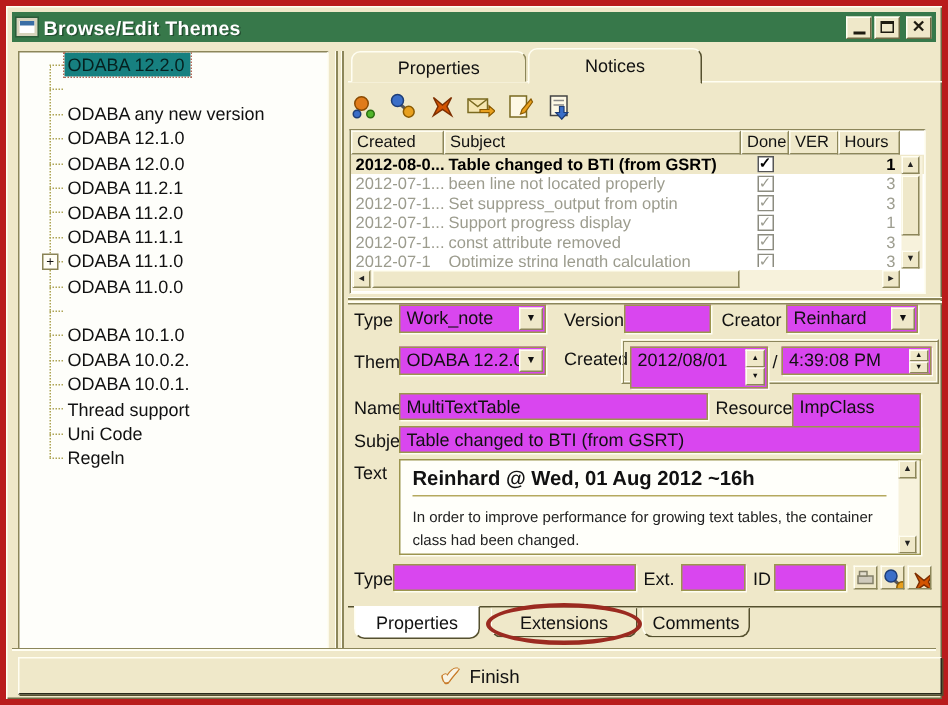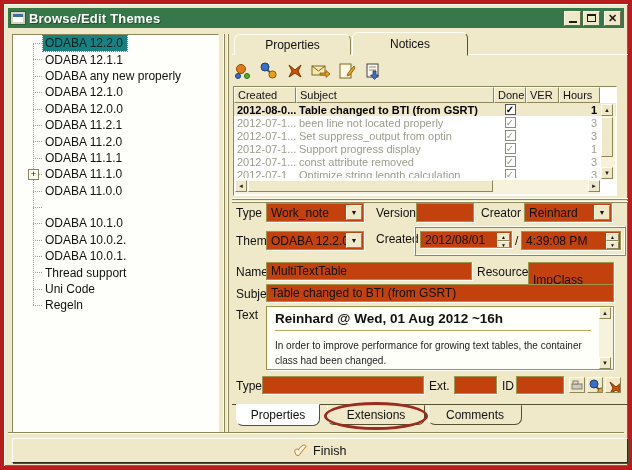--- a/index.html
+++ b/index.html
@@ -71,22 +71,22 @@
     font-size:6px;color:#222;display:flex;align-items:center;justify-content:center;}
   .sthumb{position:absolute;background:var(--bg);border:1px solid;
     border-color:var(--light) var(--dark) var(--dark) var(--light);}
   #vscroll{right:1px;top:17px;width:14px;height:75px;}
   #hscroll{left:1px;bottom:1px;right:16px;height:14px;}
   
   #hsplit{position:absolute;left:0;top:166px;width:100%;height:5px;
     background:linear-gradient(var(--light) 0 1px,var(--dark) 1px 2px,transparent 2px 3px,var(--light) 3px 4px,var(--dark) 4px 5px);}
   
   .flabel{position:absolute;font-size:12px;color:#111;white-space:nowrap;}
-  .field{position:absolute;background:#c2410c;border:1px solid var(--gold);
-    box-shadow:1px 1px 0 var(--light);font-size:12px;color:#111;padding:1px 4px;display:flex;align-items:center;overflow:hidden;white-space:nowrap;}
+  .field{position:absolute;background:#d946ef;border:1px solid var(--gold);
+    box-shadow:1px 1px 0 var(--light);font-size:12px;color:#111;padding:1px 4px;display:flex;align-items:flex-start;overflow:hidden;white-space:nowrap;}
   .combo .val{flex:1;overflow:hidden;white-space:nowrap;}
   .ddbtn{position:absolute;right:1px;top:1px;bottom:1px;width:16px;background:var(--bg);
     border:1px solid;border-color:var(--light) var(--dark) var(--dark) var(--light);
     display:flex;align-items:center;justify-content:center;font-size:7px;color:#111;}
   .spin{position:absolute;right:1px;top:1px;bottom:1px;width:13px;display:flex;flex-direction:column;}
   .spin div{flex:1;background:var(--bg);border:1px solid;border-color:var(--light) var(--dark) var(--dark) var(--light);
     font-size:5px;display:flex;align-items:center;justify-content:center;color:#111;}
   #createdframe{position:absolute;border:1px solid;border-color:var(--light) var(--dark) var(--dark) var(--light);
     box-shadow:inset 1px 1px 0 var(--dark), inset -1px -1px 0 var(--light);}
   
@@ -138,25 +138,24 @@
   </div>
 
   <div id="tree">
     <div id="trunk" style="height: 262.4px;"></div>
   <div class="titem sel">
         <span class="conn"></span>
         <span class="tlabel">ODABA 12.2.0</span>
       </div>
       <div class="titem">
         <span class="conn"></span>
-        <span class="tlabel">ODABA 12.1.1</span>
-      </div>
-      <div class="titem">
-        <span class="conn"></span>
-        <span class="tlabel">ODABA any new properly</span>
+      </div>
+      <div class="titem">
+        <span class="conn"></span>
+        <span class="tlabel">ODABA any new version</span>
       </div>
       <div class="titem">
         <span class="conn"></span>
         <span class="tlabel">ODABA 12.1.0</span>
       </div>
       <div class="titem">
         <span class="conn"></span>
         <span class="tlabel">ODABA 12.0.0</span>
       </div>
       <div class="titem">
@@ -354,21 +353,21 @@
       <span class="ddbtn">▼</span>
     </div>
 
     <span class="flabel" style="left:4px;top:202px;">Theme</span>
     <div class="field combo" style="left:34px;top:199px;width:98px;height:19px;">
       <span class="val">ODABA 12.2.0</span>
       <span class="ddbtn">▼</span>
     </div>
     <span class="flabel" style="left:144px;top:200px;">Created</span>
     <div id="createdframe" style="left:182px;top:194px;width:212px;height:30px;"></div>
-    <div class="field" style="left:188px;top:199px;width:92px;height:17px;">
+    <div class="field" style="left:188px;top:199px;width:92px;height:28px;">
       <span>2012/08/01</span>
       <span class="spin">
           <div>▲</div>
           <div>▼</div>
         </span>
     </div>
     <span class="flabel" style="left:283px;top:202px;">/</span>
     <div class="field" style="left:289px;top:199px;width:100px;height:19px;">
       <span>4:39:08 PM</span>
       <span class="spin">
@@ -433,21 +432,21 @@
         <div class="minibtn" style="left: 373px; top: 345px;">
           <svg width="13" height="13">
             <path d="M3 3 L9 8 L15 3 L12 9 L15 15 L9 11 L3 15 L6 9 Z" fill="#D35400" stroke="#7e2f00" stroke-width="1"></path>
           </svg>
         </div>
       </div>
 
     <div class="tabrow-bot">
         <div class="btab active" style="left: 4px; width: 84px;">Properties</div>
         <div class="btab" style="left: 95px; width: 98px;">Extensions</div>
-        <div class="btab" style="left: 196px; width: 94px;">Comments</div>
+        <div class="btab" style="left: 196px; width: 72px;">Comments</div>
       </div>
   </div>
 
   <div id="annot-ellipse"></div>
 
   <div id="botridge"></div>
 
   <button id="finish">
     <span class="chk">✔</span>
     <span>Finish</span>

